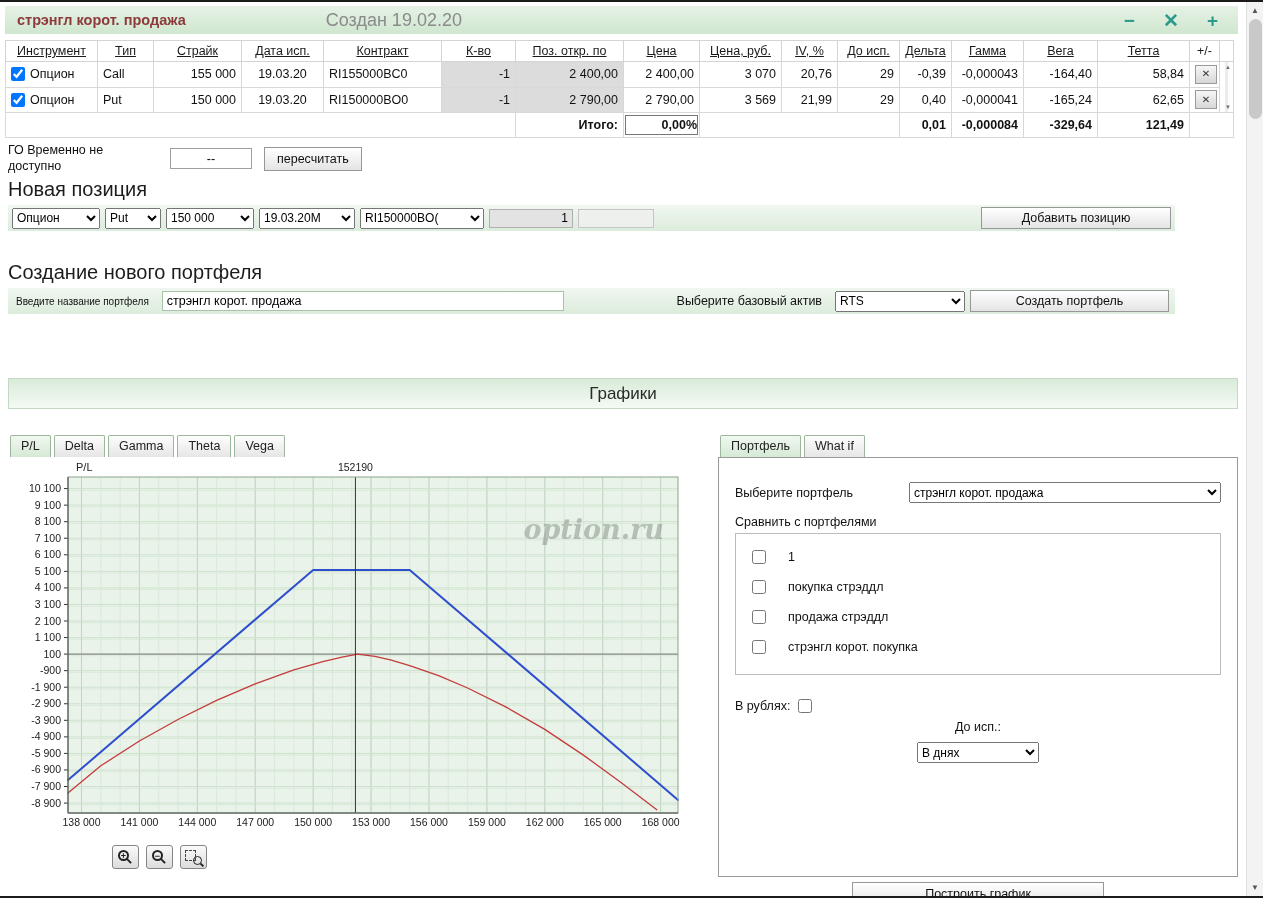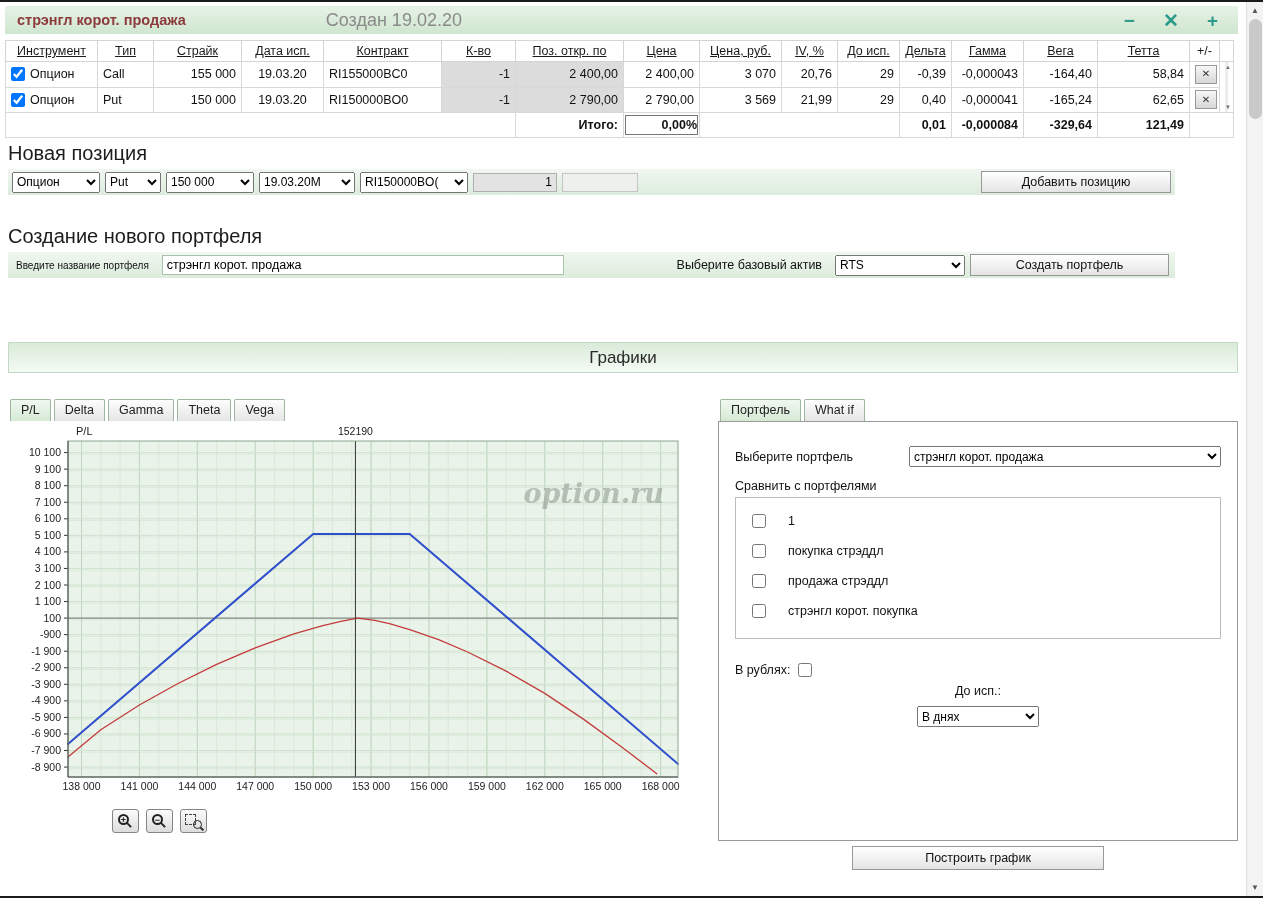--- a/index.html
+++ b/index.html
@@ -41,21 +41,21 @@
   .go-input{width:82px;height:21px;border:1px solid #9f9f9f;text-align:center;font-size:12.5px;}
   .btn{background:linear-gradient(#ffffff,#e4e4e4);border:1px solid #979797;font-size:12.5px;
     padding:2px 12px;height:24px;cursor:pointer;color:#111;}
 
   h2.sec-title{font-size:20px;font-weight:normal;color:#1c1c1c;margin:4px 0 4px 8px;}
   h2.sec2{margin-top:30px;}
 
   .green-bar{margin-left:8px;width:1167px;height:26px;display:flex;align-items:center;gap:5px;
     background:linear-gradient(180deg,#f0f7f0,#dcecdc);padding:0 4px;}
   select{height:21px;font-size:12px;font-family:"Liberation Sans",sans-serif;}
-  .w88{width:88px}.w56{width:56px}.w96{width:96px}.w110{width:108px}
+  .w88{width:88px}.w56{width:56px}.w96{width:96px}.w110{width:124px}
   .np-qty{width:84px;height:19px;border:1px solid #b0b0b0;background:#e3e3e3;text-align:right;
     padding-right:4px;font-size:12px;}
   .np-extra{width:76px;height:19px;border:1px solid #c5c5c5;background:#eef0ee;}
   .flex-sp{flex:1;}
   .add-pos{width:190px;height:22px;padding:0;}
   .pf-label{font-size:10px;padding:0 8px 0 4px;}
   .pf-name{width:402px;height:20px;border:1px solid #aac2aa;font-size:12.5px;padding:1px 4px;}
   .pf-label2{font-size:12.5px;margin-left:auto;padding-right:8px;}
   .pf-asset{width:130px;}
   .pf-create{width:199px;height:22px;padding:0;margin-right:2px;}
@@ -224,20 +224,25 @@
         <td colspan="3"></td>
         <td class="r">0,01</td>
         <td class="r">-0,000084</td>
         <td class="r">-329,64</td>
         <td class="r">121,49</td>
         <td colspan="2"></td>
       </tr>
     </tfoot>
   </table>
 
+  <div class="go-row">
+    <div class="go-label">ГО Временно не доступно</div>
+    <input class="go-input" value="--" style="">
+    <button class="btn">пересчитать</button>
+  </div>
 
   <h2 class="sec-title">Новая позиция</h2>
   <div class="green-bar">
     <select class="w88"><option>Опцион</option></select>
     <select class="w56"><option>Put</option></select>
     <select class="w88"><option>150 000</option></select>
     <select class="w96"><option>19.03.20M</option></select>
     <select class="w110"><option>RI150000BO(</option></select>
     <input class="np-qty" value="1" style="">
     <input class="np-extra" style="">

